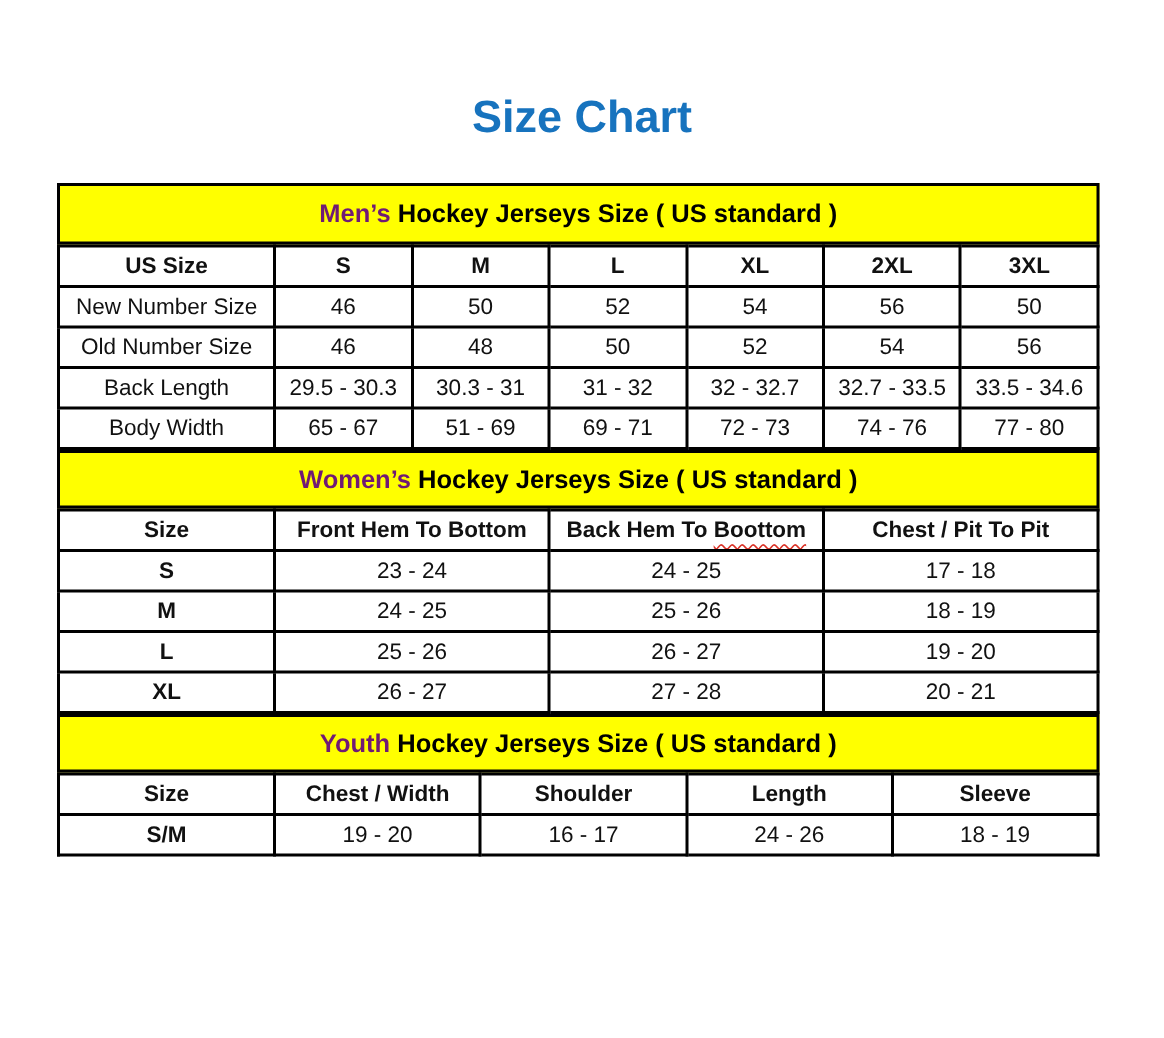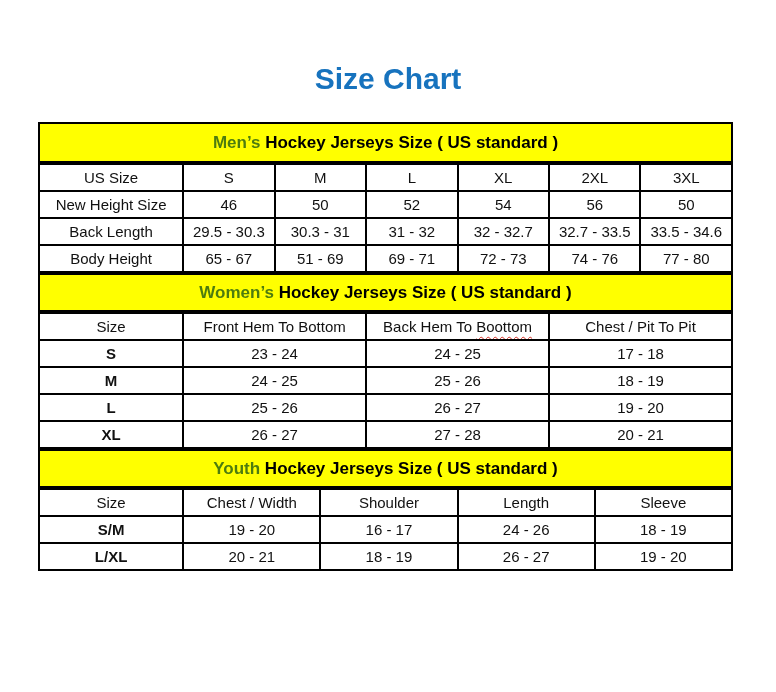--- a/index.html
+++ b/index.html
@@ -38,39 +38,39 @@
     width: 695px;
     background: #FFFF00;
     border: 2px solid #000000;
     text-align: center;
     font-weight: bold;
     font-size: 17px;
     color: #000000;
     padding: 8px 0 7px 0;
   }
   .band.men { padding: 9px 0 8px 0; }
-  .band .accent { color: #4d7c0f; }
+  .band .accent { color: #701a75; }
   table {
     width: 695px;
     border-collapse: collapse;
     table-layout: fixed;
   }
   th, td {
     box-sizing: border-box;
     border: 2px solid #000000;
     text-align: center;
     vertical-align: middle;
     font-size: 15px;
     color: #111111;
     padding: 3px 2px;
     height: 27px;
     overflow: hidden;
     white-space: nowrap;
   }
-  th { font-weight: normal; }
+  th { font-weight: bold; }
   td.row-label { font-weight: normal; }
   td.row-label-bold { font-weight: bold; }
   .misspelled {
     text-decoration: underline;
     text-decoration-style: wavy;
     text-decoration-color: #D93025;
     text-decoration-thickness: 1px;
     text-underline-offset: 4px;
   }
 </style>
@@ -101,39 +101,48 @@
           <tr>
         <th>US Size</th>
         <th>S</th>
         <th>M</th>
         <th>L</th>
         <th>XL</th>
         <th>2XL</th>
         <th>3XL</th>
       </tr>
       <tr>
-        <td class="row-label">New Height Size</td>
+        <td class="row-label">New Number Size</td>
         <td>46</td>
         <td>50</td>
         <td>52</td>
         <td>54</td>
         <td>56</td>
         <td>50</td>
+      </tr>
+      <tr>
+        <td class="row-label">Old Number Size</td>
+        <td>46</td>
+        <td>48</td>
+        <td>50</td>
+        <td>52</td>
+        <td>54</td>
+        <td>56</td>
       </tr>
       <tr>
         <td class="row-label">Back Length</td>
         <td>29.5 - 30.3</td>
         <td>30.3 - 31</td>
         <td>31 - 32</td>
         <td>32 - 32.7</td>
         <td>32.7 - 33.5</td>
         <td>33.5 - 34.6</td>
       </tr>
       <tr>
-        <td class="row-label">Body Height</td>
+        <td class="row-label">Body Width</td>
         <td>65 - 67</td>
         <td>51 - 69</td>
         <td>69 - 71</td>
         <td>72 - 73</td>
         <td>74 - 76</td>
         <td>77 - 80</td>
       </tr>
     </tbody>
       </table>
 
@@ -202,24 +211,17 @@
         <th>Length</th>
         <th>Sleeve</th>
       </tr>
       <tr>
         <td class="row-label-bold">S/M</td>
         <td>19 - 20</td>
         <td>16 - 17</td>
         <td>24 - 26</td>
         <td>18 - 19</td>
       </tr>
-      <tr>
-        <td class="row-label-bold">L/XL</td>
-        <td>20 - 21</td>
-        <td>18 - 19</td>
-        <td>26 - 27</td>
-        <td>19 - 20</td>
-      </tr>
     </tbody>
       </table>
 
   </div>
 </div>
 
 </body></html>

